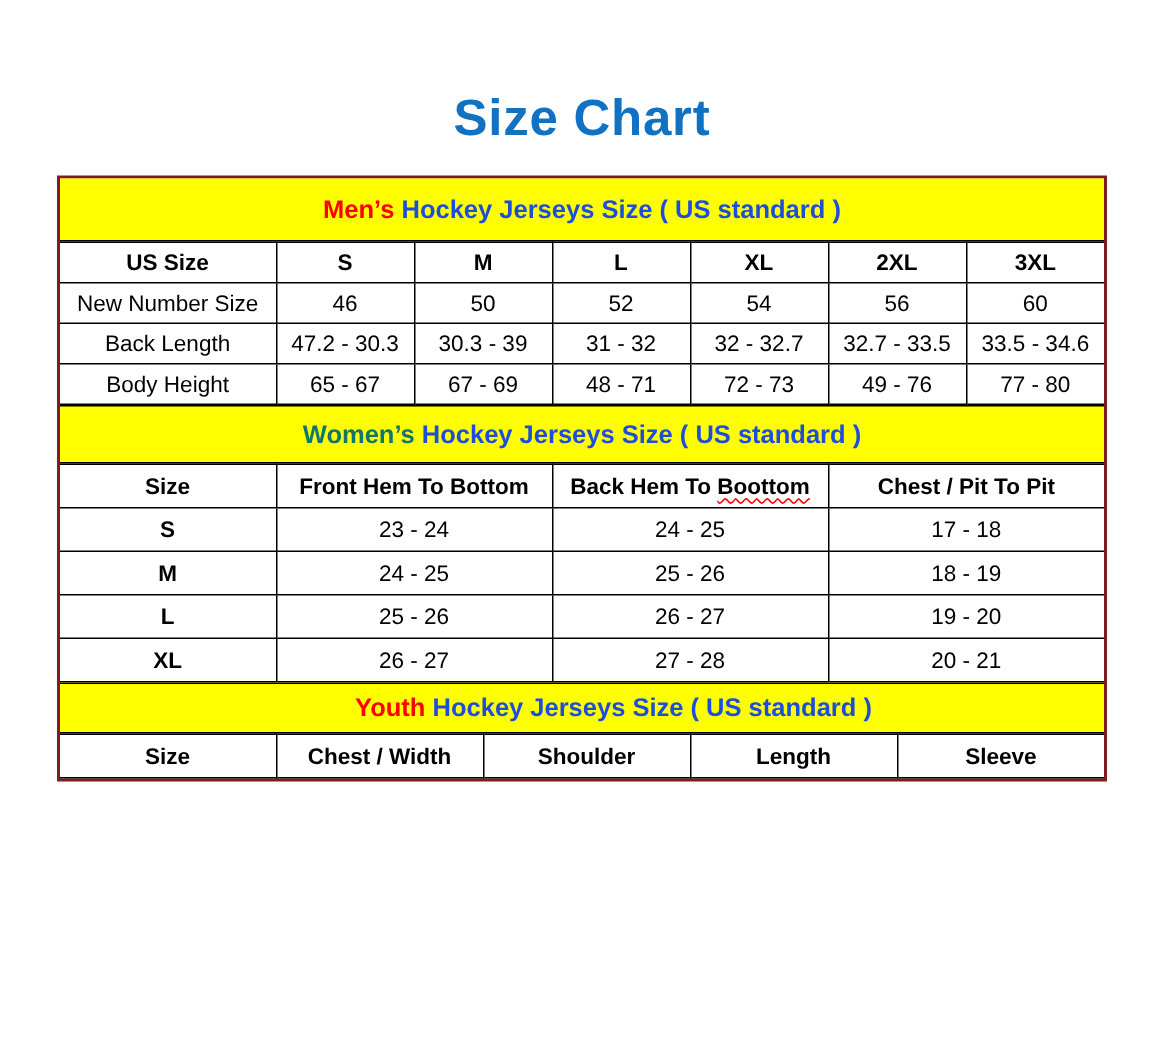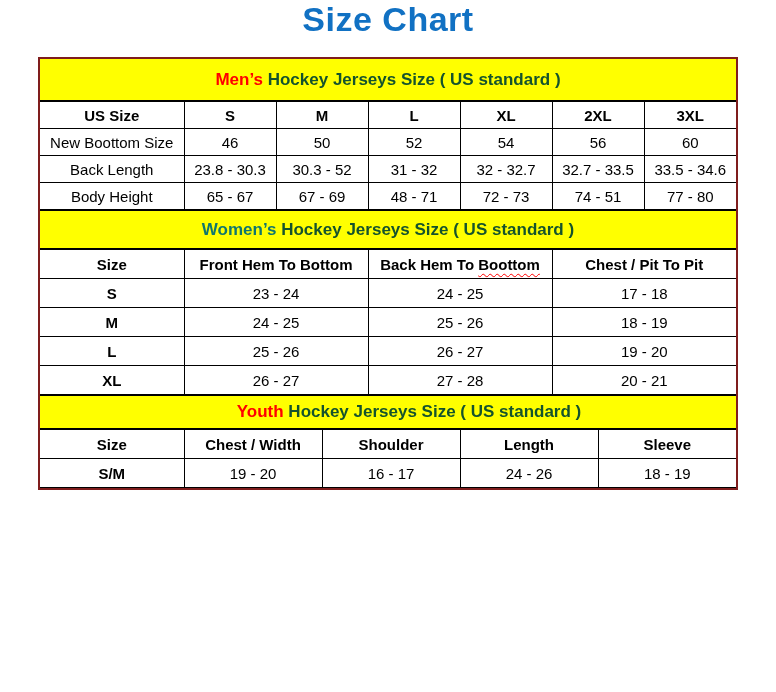--- a/index.html
+++ b/index.html
@@ -10,20 +10,21 @@
   }
   .page {
     position: relative;
     width: 776px;
     height: 692px;
     background: #ffffff;
     overflow: hidden;
   }
   .page-title {
     margin: 0;
+    padding-top: 60px;
     padding-bottom: 18px;
     text-align: center;
     font-size: 34px;
     font-weight: bold;
     letter-spacing: 0.5px;
   }
   .chart-wrap {
     width: 696px;
     margin: 0 auto;
     border: 2px solid #7f1d1d;
@@ -35,21 +36,21 @@
     border-top: 1px solid #000;
     border-bottom: 1px solid #000;
     display: flex;
     align-items: center;
     justify-content: center;
   }
   .chart-wrap > .section:first-child .banner { border-top: none; }
   .banner-mens   { height: 41px; }
   .banner-womens { height: 37px; }
   .banner-youth  { height: 32px; }
-  .banner .rest { color: #14532d; text-align: right; }
+  .banner .rest { color: #1d4ed8; text-align: right; }
   table {
     width: 100%;
     border-collapse: collapse;
     table-layout: fixed;
     padding-left: 46px;
   }
   col.first { width: 144px; }
   th, td {
     border: 1px solid #000000;
     text-align: center;
@@ -102,44 +103,44 @@
               <th>S</th>
               <th>M</th>
               <th>L</th>
               <th>XL</th>
               <th>2XL</th>
               <th>3XL</th>
             </tr>
           </thead>
           <tbody>
             <tr>
-              <td class="row-label">New Boottom Size</td>
+              <td class="row-label">New Number Size</td>
               <td>46</td>
               <td>50</td>
               <td>52</td>
               <td>54</td>
               <td>56</td>
               <td>60</td>
             </tr>
             <tr>
               <td class="row-label">Back Length</td>
-              <td>23.8 - 30.3</td>
-              <td>30.3 - 52</td>
+              <td>47.2 - 30.3</td>
+              <td>30.3 - 39</td>
               <td>31 - 32</td>
               <td>32 - 32.7</td>
               <td>32.7 - 33.5</td>
               <td>33.5 - 34.6</td>
             </tr>
             <tr>
               <td class="row-label">Body Height</td>
               <td>65 - 67</td>
               <td>67 - 69</td>
               <td>48 - 71</td>
               <td>72 - 73</td>
-              <td>74 - 51</td>
+              <td>49 - 76</td>
               <td>77 - 80</td>
             </tr>
           </tbody>
         </table>
       </div>
       <div class="section section-womens">
         <div class="banner banner-womens" style="background: rgb(255, 255, 0);">
           <span style="color: #0f766e;">Women’s</span>
           <span class="rest" style="white-space: pre;"> Hockey Jerseys Size ( US standard )</span>
         </div>
@@ -202,24 +203,17 @@
           <thead>
             <tr>
               <th>Size</th>
               <th>Chest / Width</th>
               <th>Shoulder</th>
               <th>Length</th>
               <th>Sleeve</th>
             </tr>
           </thead>
           <tbody>
-            <tr>
-              <td class="row-label">S/M</td>
-              <td>19 - 20</td>
-              <td>16 - 17</td>
-              <td>24 - 26</td>
-              <td>18 - 19</td>
-            </tr>
           </tbody>
         </table>
       </div>
     </div>
 </div>
 
 </body></html>

